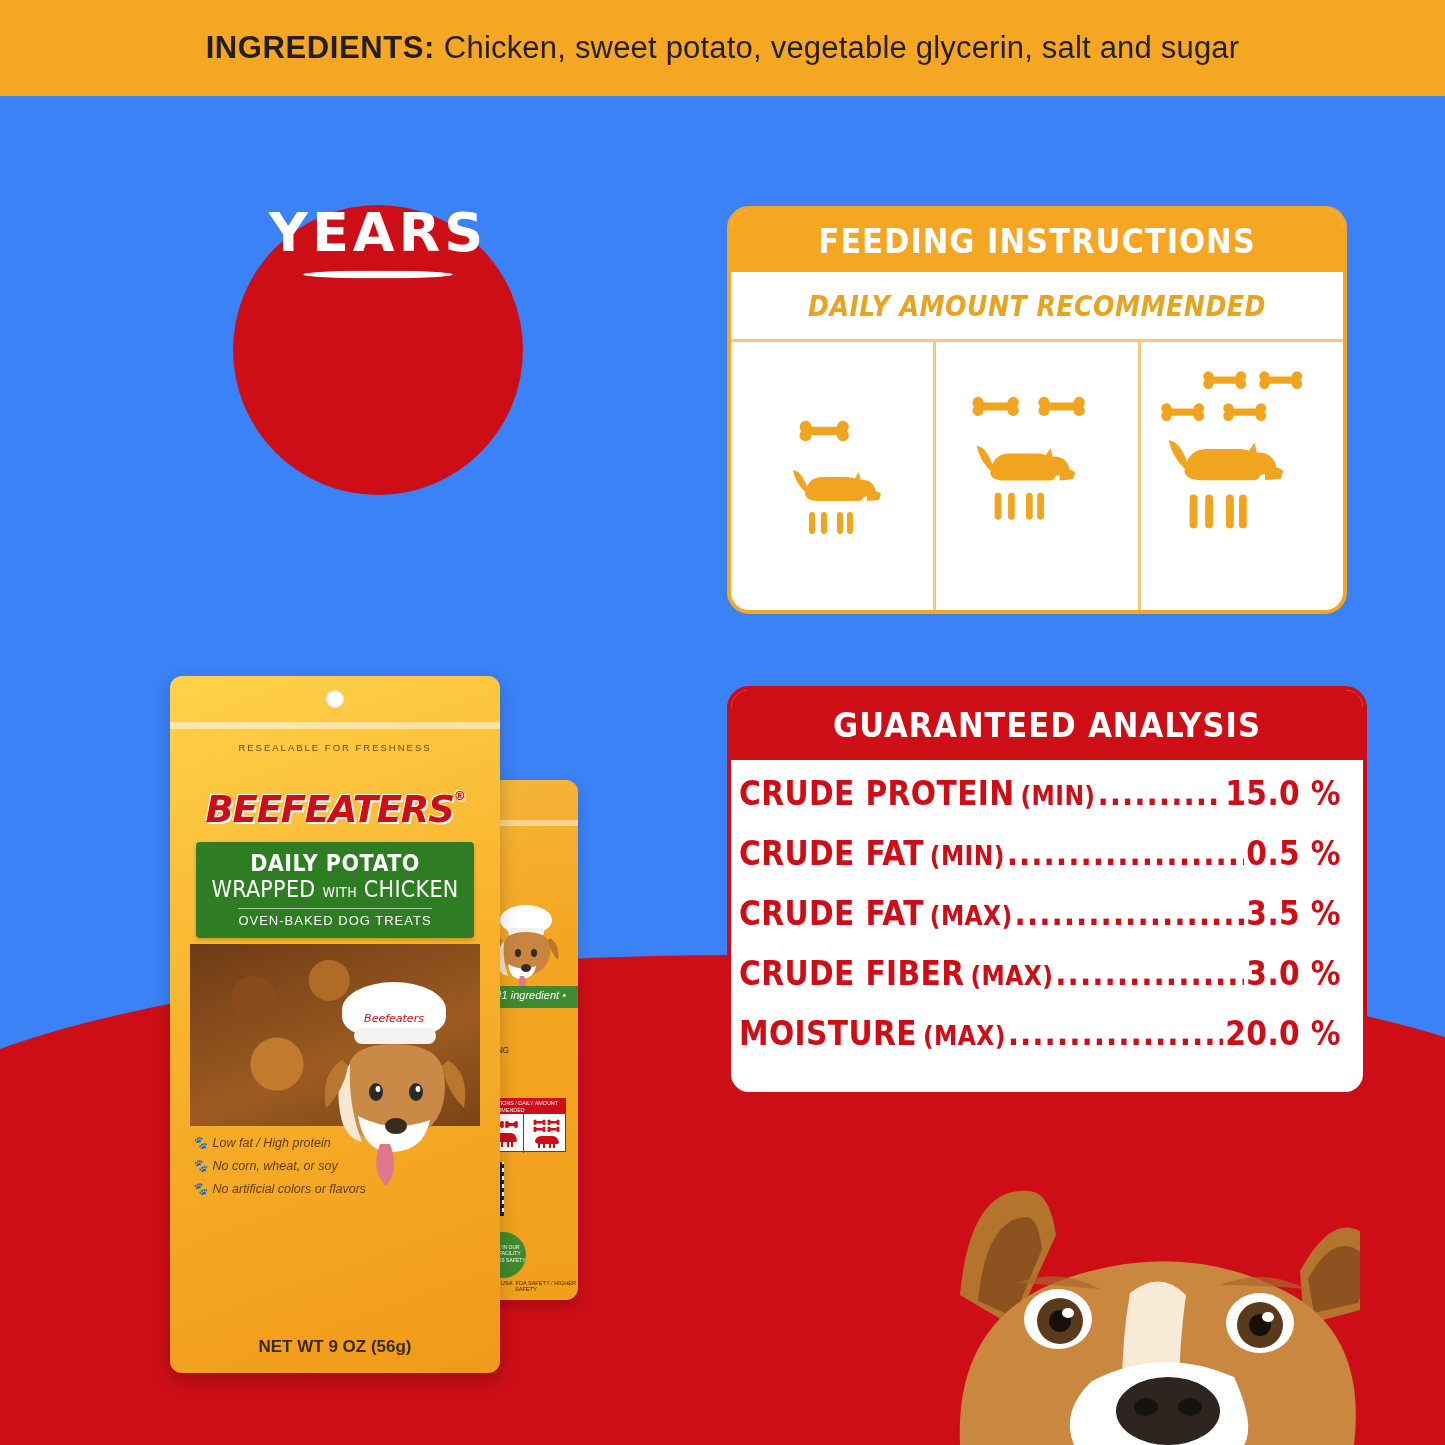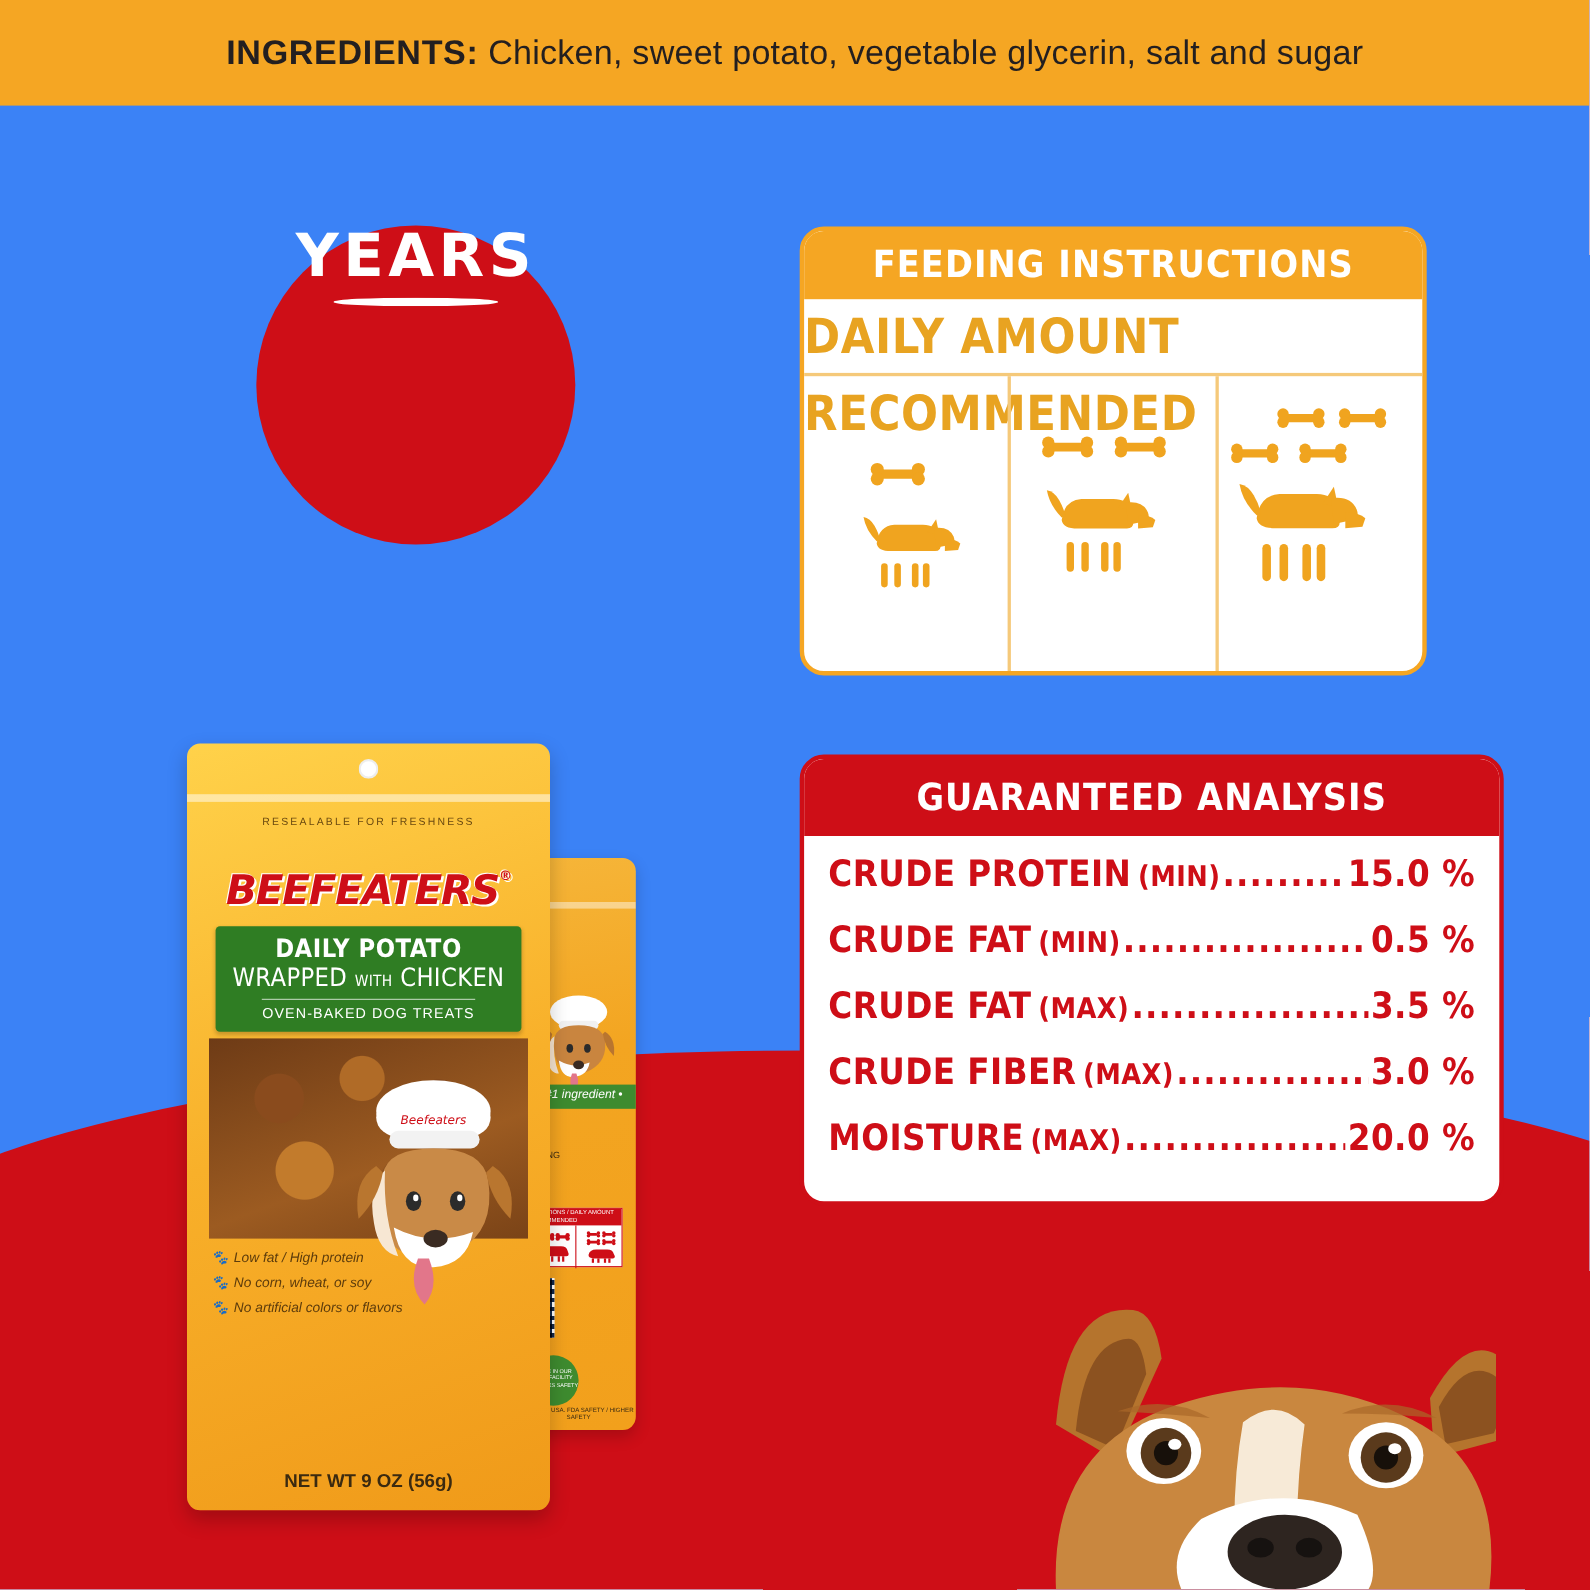--- a/index.html
+++ b/index.html
@@ -93,38 +93,40 @@
     text-align: center;
     color: #fff;
     font-weight: bold;
     letter-spacing: 1px;
     font-family: "DejaVu Sans Condensed", "Liberation Sans Narrow", "Liberation Sans", sans-serif;
   }
 
   
   .feeding {
     left: 727px; top: 206px;
-    width: 570px; height: 408px;
+    width: 620px; height: 408px;
     border: 4px solid #F5A623;
   }
   .feeding .panel-head {
     background: #F5A623;
     height: 62px;
     line-height: 62px;
     font-size: 34px;
   }
   .feeding .subhead {
     height: 70px;
     line-height: 70px;
+    text-align: center;
     color: #E8A321;
     font-weight: bold;
-    font-size: 44px;
+    font-size: 28px;
     letter-spacing: 0.5px;
     border-bottom: 3px solid #F5C97A;
     font-family: "DejaVu Sans Condensed", "Liberation Sans Narrow", "Liberation Sans", sans-serif;
+    font-style: italic;
   }
   .feeding .cells {
     display: flex;
     height: 268px;
   }
   .feeding .cell {
     flex: 1 1 0;
     position: relative;
   }
   .feeding .cell + .cell { border-left: 3px solid #F5C97A; }
@@ -136,21 +138,21 @@
     width: 640px; height: 410px;
     border: 4px solid #CE0E17;
   }
   .analysis .panel-head {
     background: #CE0E17;
     height: 70px;
     line-height: 70px;
     font-size: 34px;
   }
   .analysis .rows {
-    padding: 14px 22px 0 22px;
+    padding: 14px 22px 0 8px;
   }
   .analysis .row {
     display: flex;
     align-items: baseline;
     color: #CE0E17;
     font-weight: bold;
     font-size: 33px;
     letter-spacing: 0.4px;
     height: 60px;
     font-family: "DejaVu Sans Condensed", "Liberation Sans Narrow", "Liberation Sans", sans-serif;

